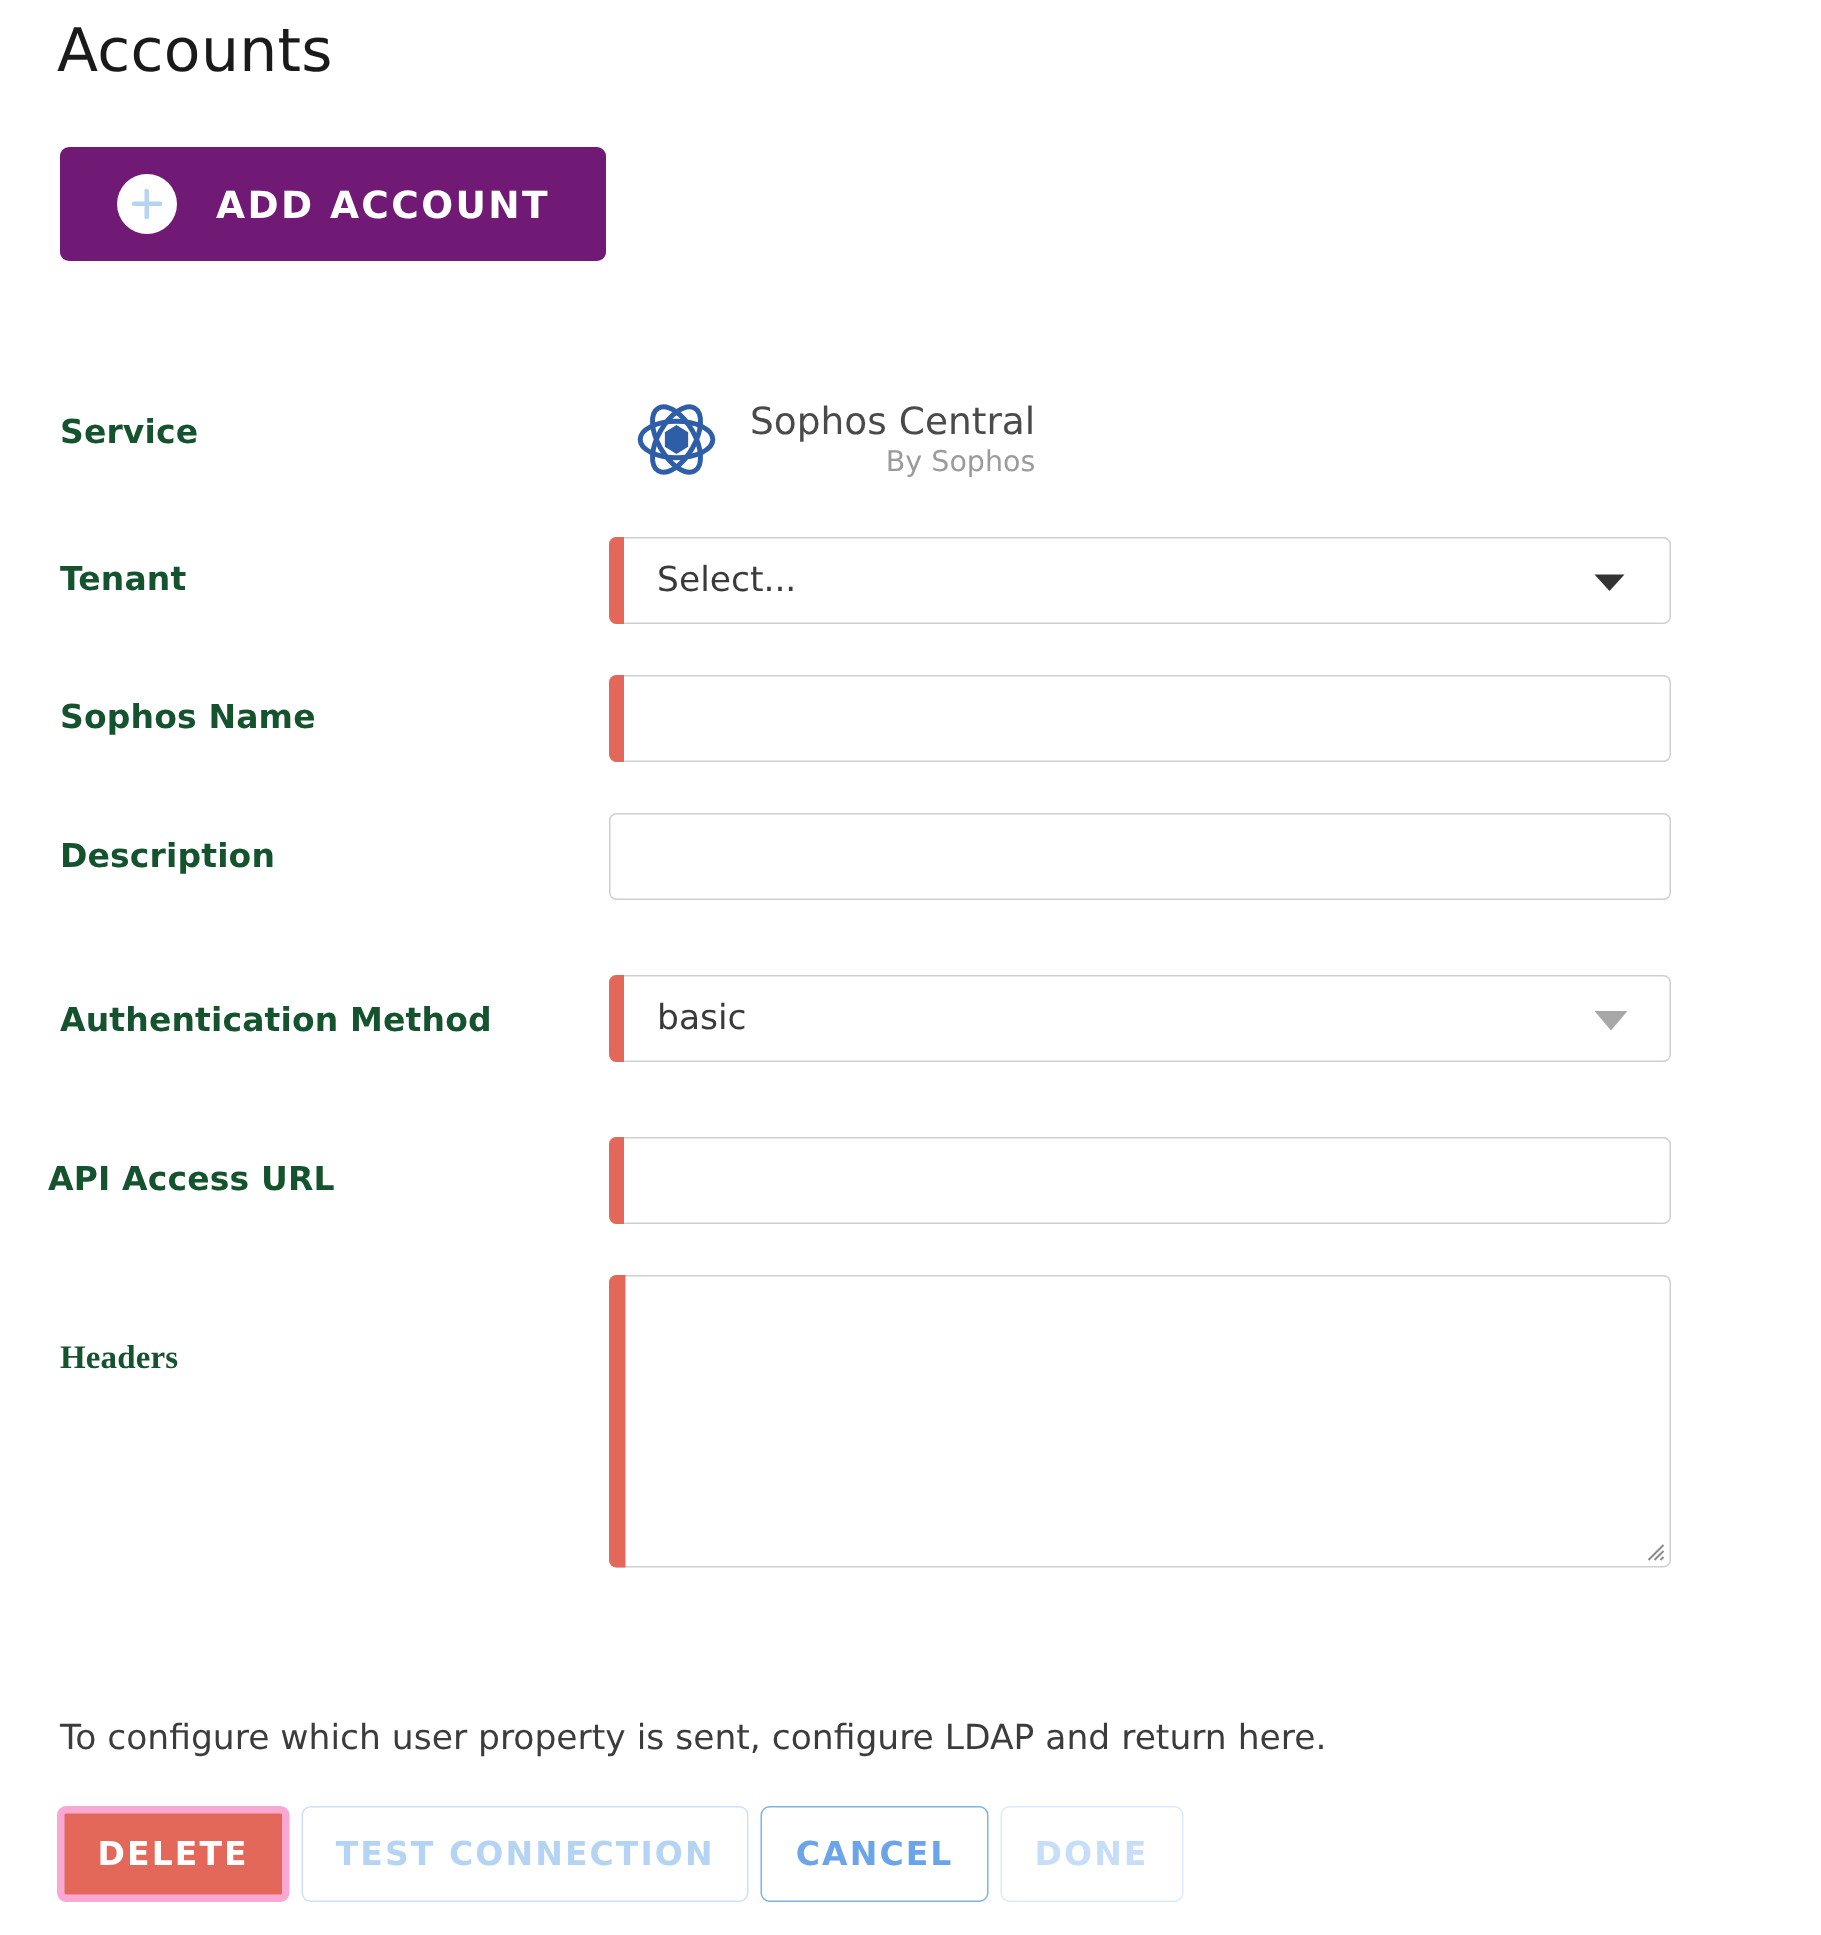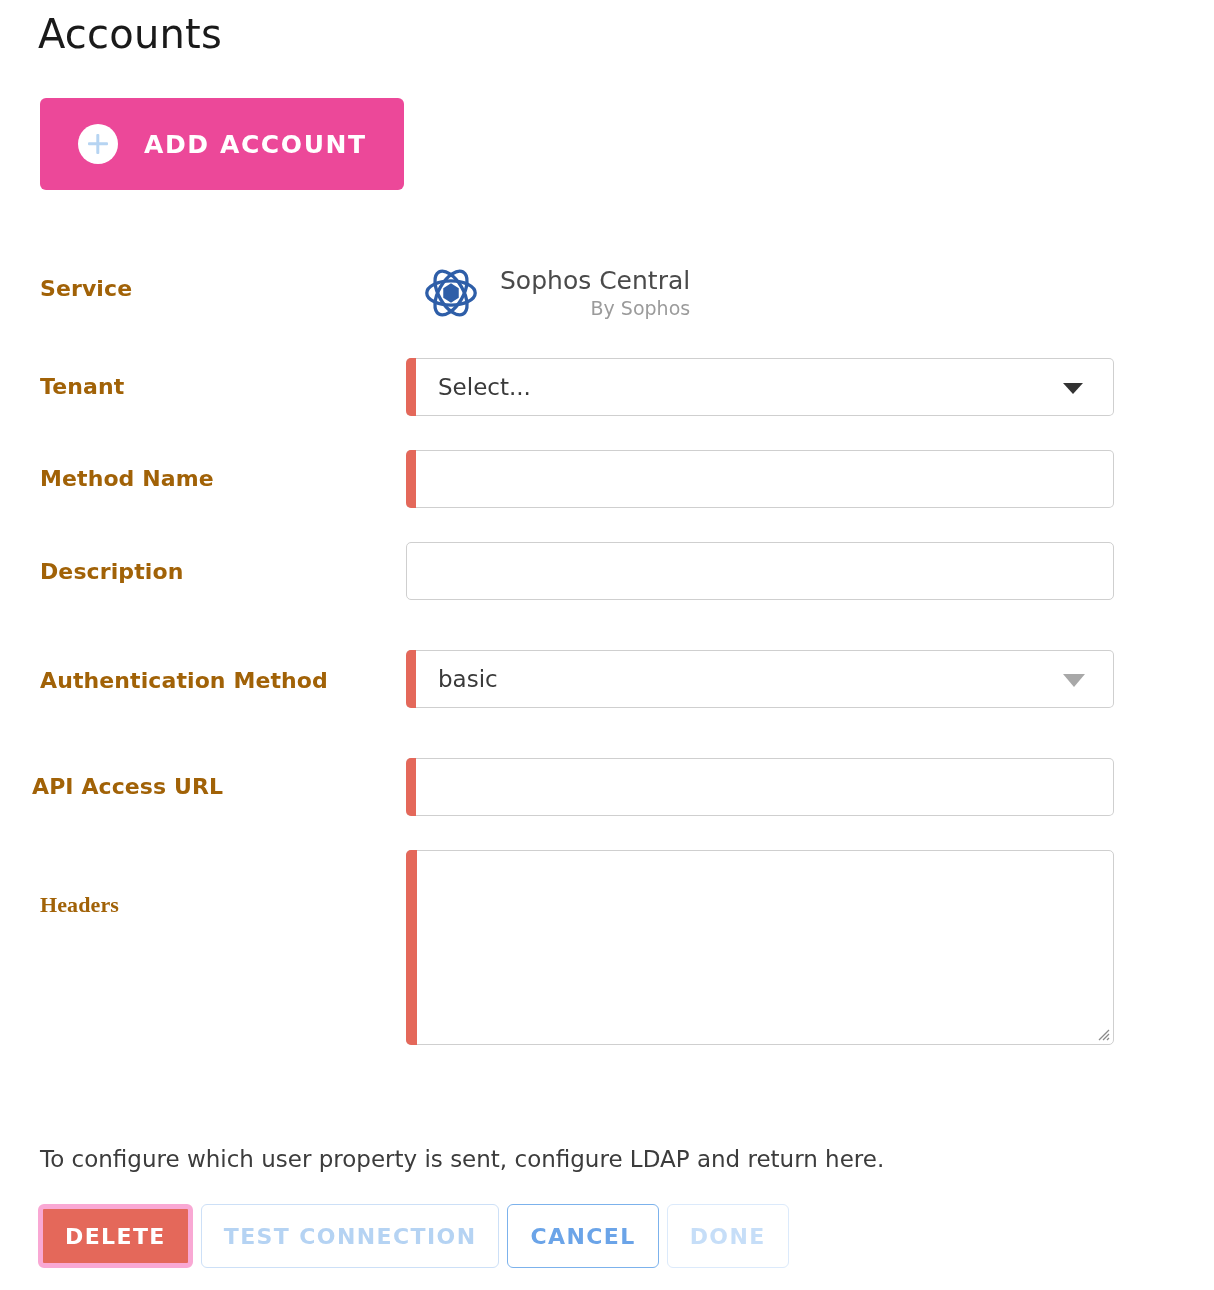--- a/index.html
+++ b/index.html
@@ -29,22 +29,22 @@
     line-height: 1.1;
     font-family: "DejaVu Sans", "Liberation Sans", sans-serif;
   }
 
   
   .add-account-btn {
     position: absolute;
     left: 40px;
     top: 98px;
     width: 364px;
-    height: 92px;
-    background: #ec4899;
+    height: 76px;
+    background: #701a75;
     border: none;
     border-radius: 6px;
     display: flex;
     align-items: center;
     padding-left: 38px;
     cursor: pointer;
   }
   .plus-circle {
     width: 40px;
     height: 40px;
@@ -88,21 +88,21 @@
   .row {
     position: relative;
     display: flex;
     align-items: flex-start;
   }
   .row-label {
     width: 406px;
     padding-left: 40px;
     font-size: 22px;
     font-weight: 700;
-    color: #a16207;
+    color: #14532d;
     letter-spacing: 0.1px;
     flex: 0 0 auto;
   }
   .row-field {
     position: relative;
     width: 708px;
     flex: 0 0 auto;
   }
 
   
@@ -316,21 +316,21 @@
       <div class="ctl required">
         <span class="ctl-inner">
           <span class="placeholder-text">Select...</span>
         </span>
         <span class="caret-dark"></span>
       </div>
     </div>
   </div>
 
   <div class="row row-account">
-    <div class="row-label">Method Name</div>
+    <div class="row-label">Sophos Name</div>
     <div class="row-field">
       <div class="ctl required">
         <span class="ctl-inner">
           <span class="value-text"></span>
         </span>
       </div>
     </div>
   </div>
 
   <div class="row row-desc">

